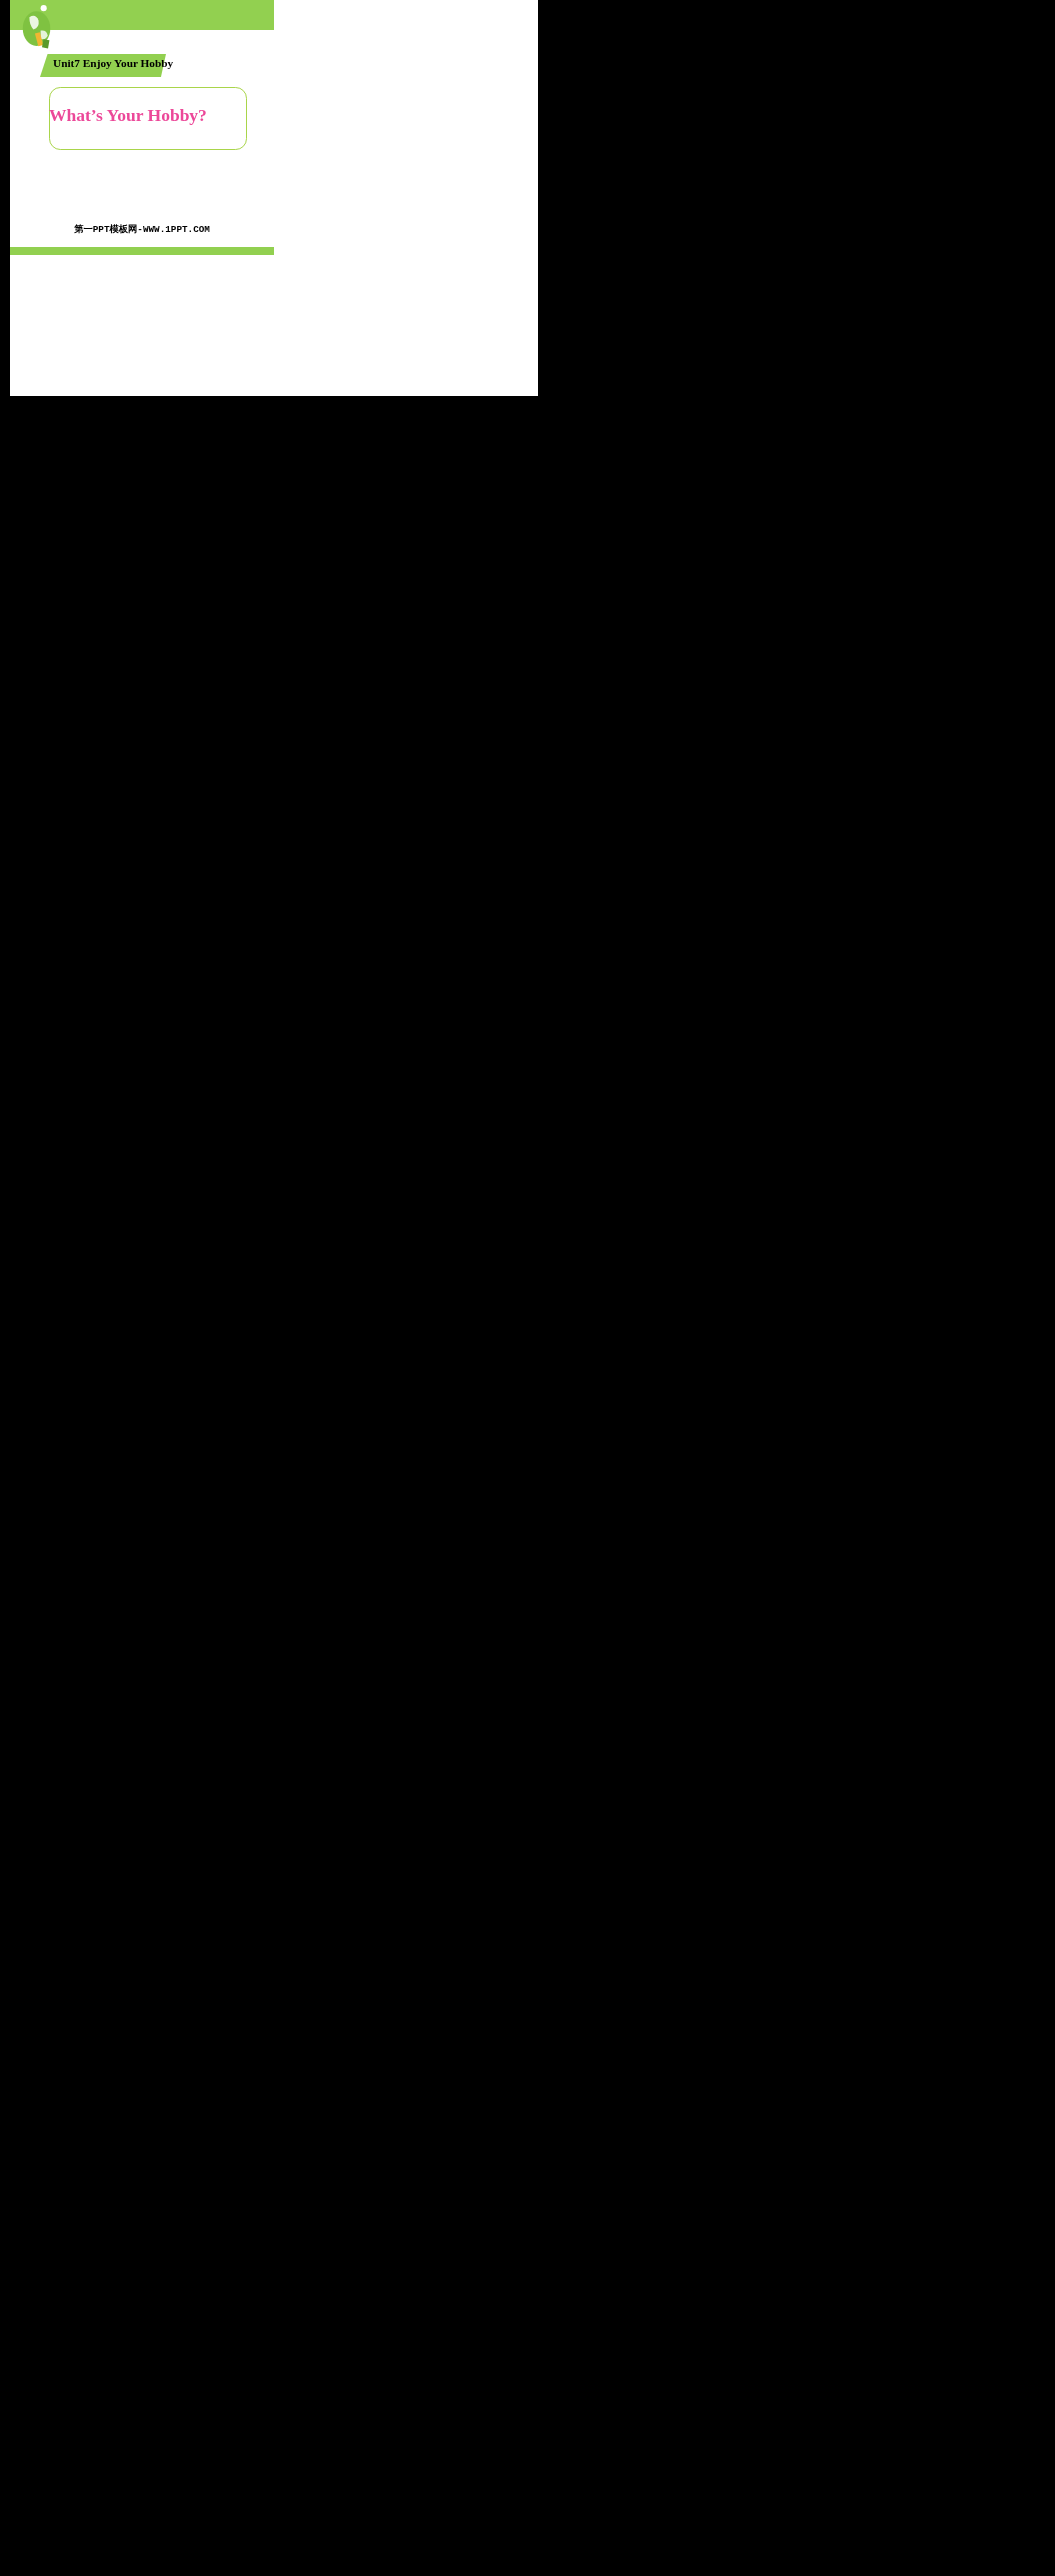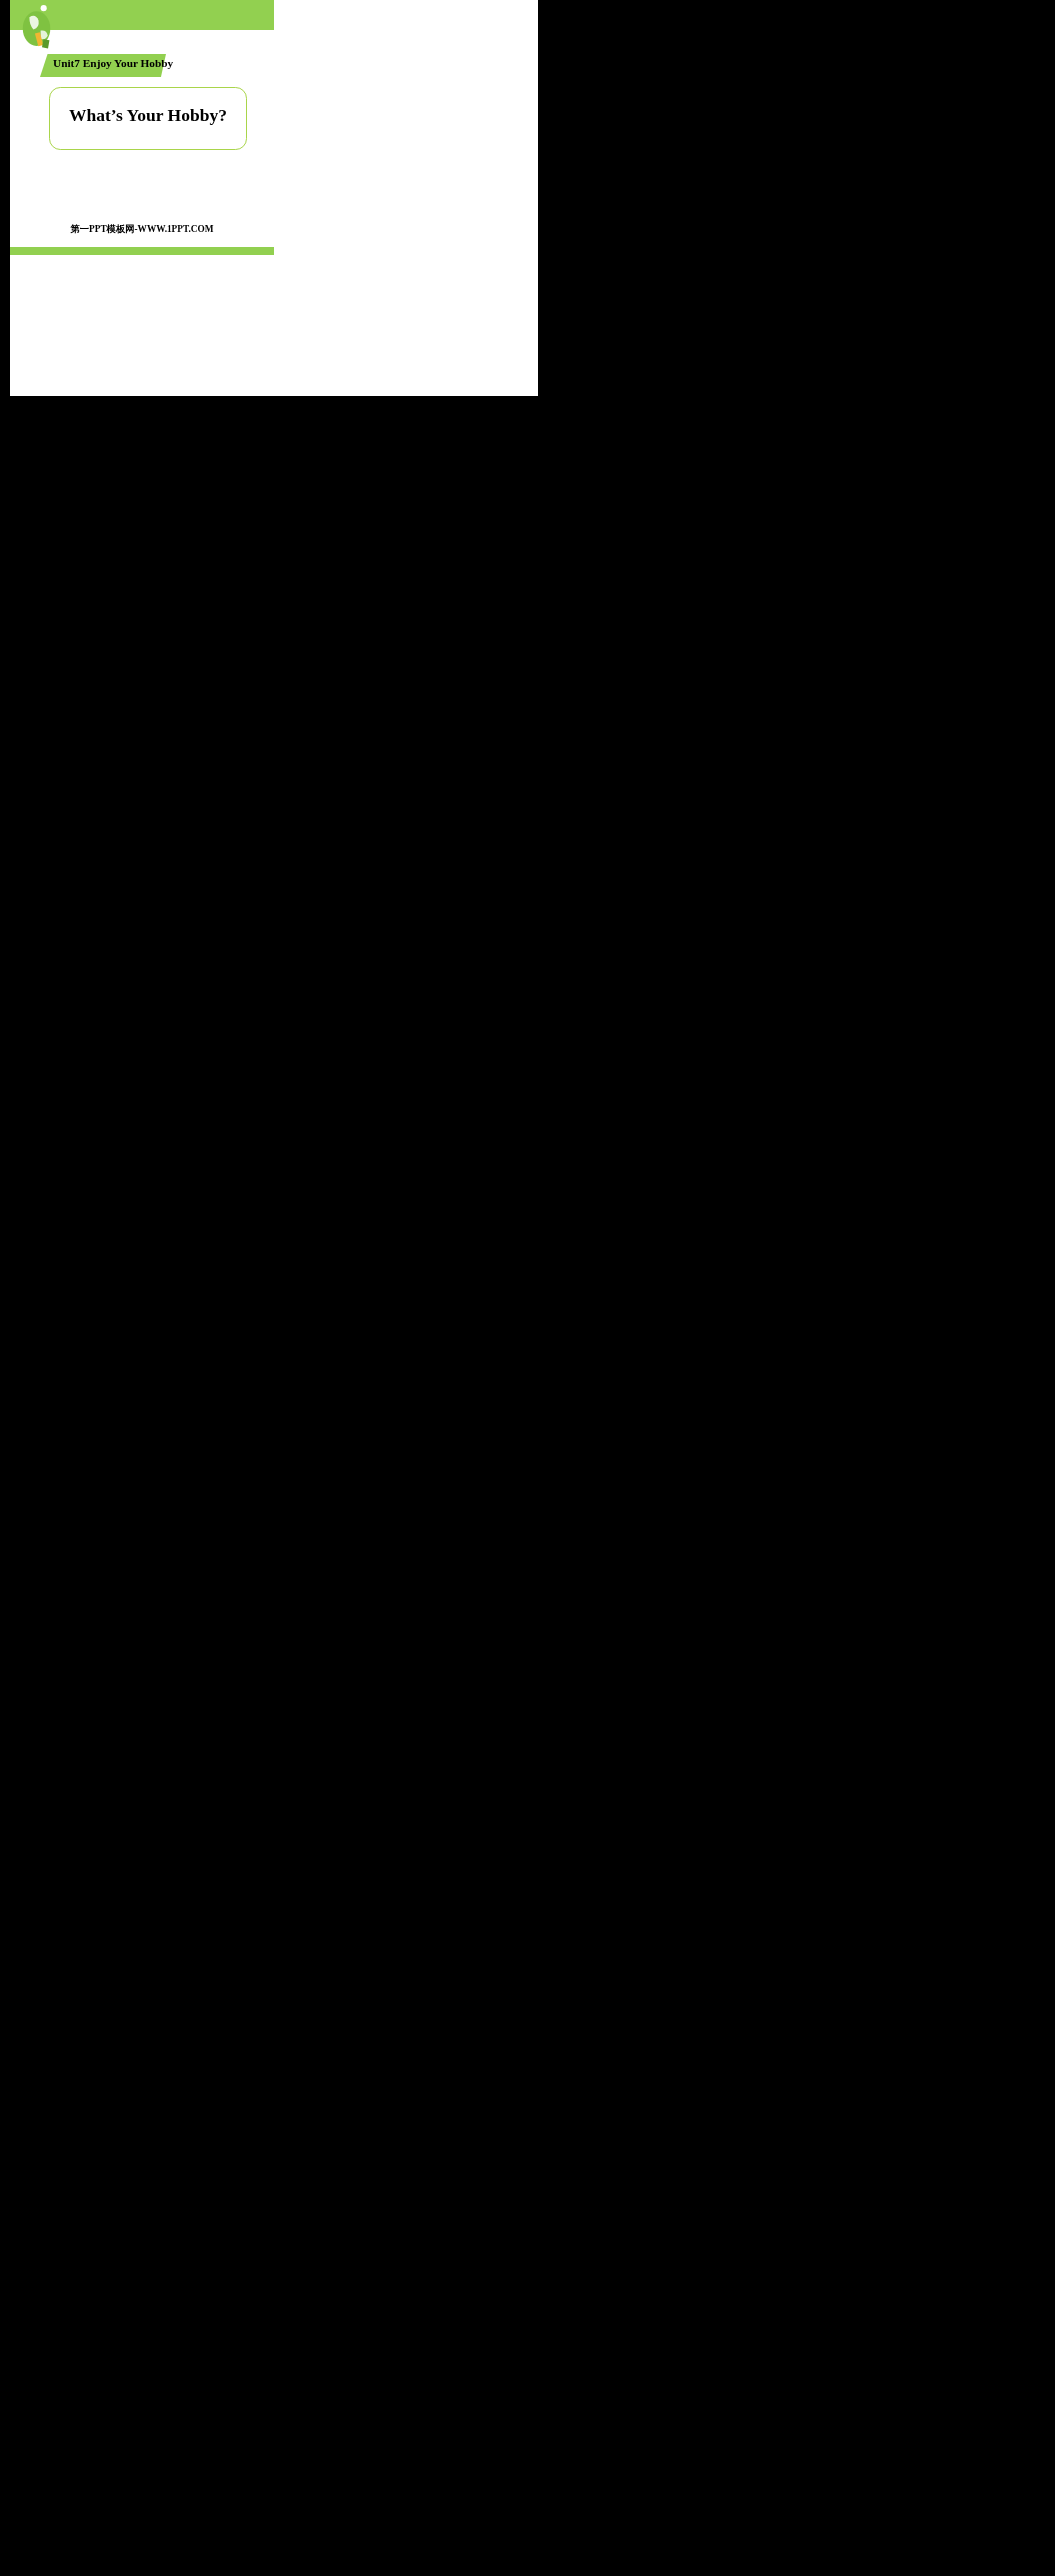--- a/index.html
+++ b/index.html
@@ -28,20 +28,20 @@
         <path d="M22 30 Q34 22 40 36 Q42 50 30 54 Q22 46 22 30Z" fill="#fff" opacity="0.85"></path>
         <path d="M44 56 Q56 54 58 66 Q52 76 44 72Z" fill="#fff" opacity="0.8"></path>
         <rect x="36" y="60" width="10" height="26" fill="#f2b632" transform="rotate(-15 41 73)"></rect>
         <rect x="48" y="74" width="12" height="16" fill="#5a9a2c" transform="rotate(10 54 82)"></rect>
         <circle cx="50" cy="12" r="6" fill="#fff"></circle>
       </svg>
     </div>
     <div class="abs" style="left:30px;top:54px;width:126px;height:23px;background:#92d050;clip-path:polygon(6% 0,100% 0,96% 100%,0 100%);"></div>
     <div class="s" style="left:43px;top:57px;font-weight:bold;font-size:11.3px;">Unit7 Enjoy Your Hobby</div>
     <div class="abs" style="left:39px;top:87px;width:198px;height:63px;border:1.5px solid #a9d54a;border-radius:11.3px;"></div>
-    <div class="s" style="left:39px;top:105px;width:198px;text-align:center;color:#000000;font-weight:bold;font-size:17.5px;">What’s Your Hobby?</div>
-    <div class="s" style="left:0;top:223px;width:264px;text-align:center;font-family:Liberation Serif, serif;font-weight:bold;font-size:9.3px;">第一PPT模板网-WWW.1PPT.COM</div>
+    <div class="s" style="left:39px;top:105px;width:198px;text-align:left;color:#ec4899;font-weight:bold;font-size:17.5px;">What’s Your Hobby?</div>
+    <div class="s" style="left:0;top:223px;width:264px;text-align:center;font-family:Liberation Mono, monospace;font-weight:bold;font-size:9.3px;">第一PPT模板网-WWW.1PPT.COM</div>
     <div class="abs" style="left:0;top:247px;width:528px;height:8.2px;background:#92d050;"></div>
     <div class="abs" style="left:264px;top:0;width:264px;height:396px;background:#fff;"></div>
   </div>
 
 </div>
 
 
 </body></html>

